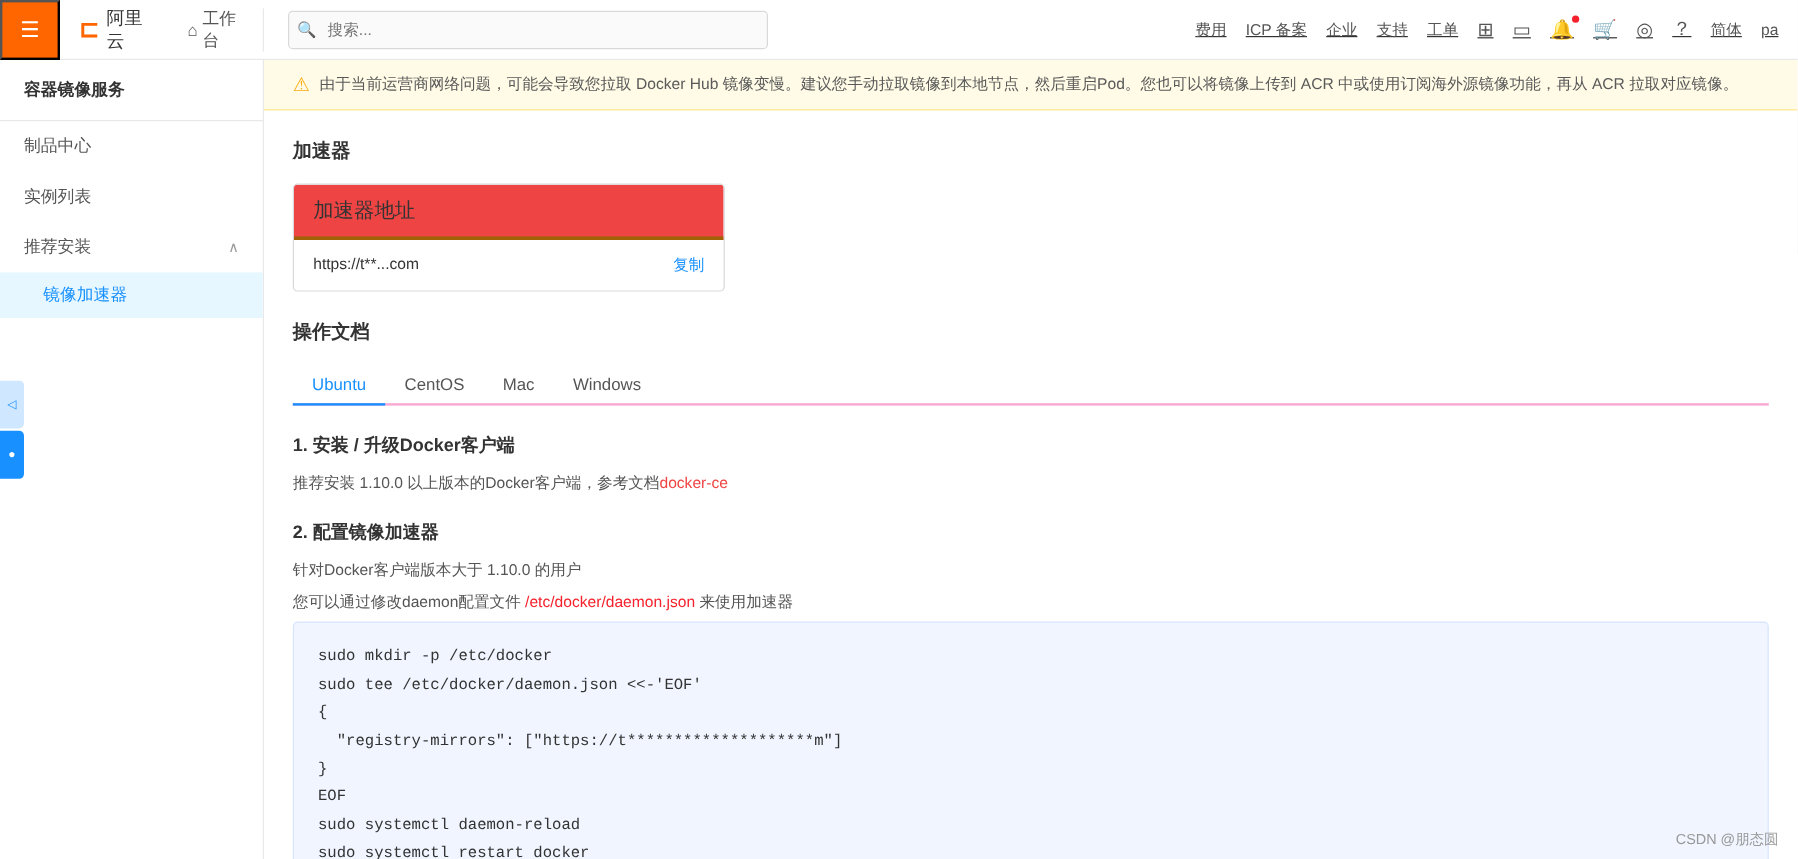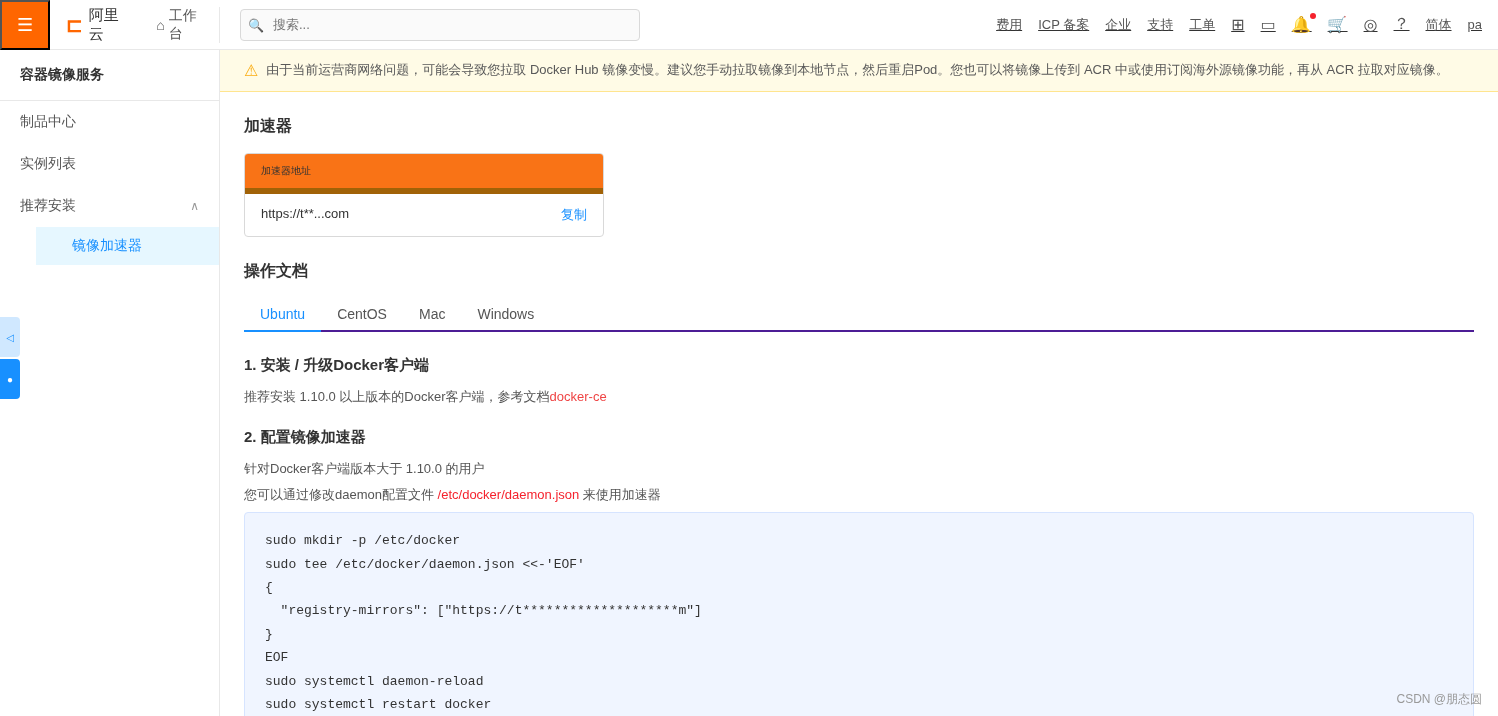--- a/index.html
+++ b/index.html
@@ -73,21 +73,21 @@
     .sidebar-item {
       display: flex; align-items: center; padding: 12px 20px;
       font-size: 14px; color: #555; cursor: pointer;
     }
     .sidebar-group-header {
       display: flex; align-items: center; justify-content: space-between;
       padding: 12px 20px; font-size: 14px; color: #555; cursor: pointer;
     }
     .sidebar-sub-item {
       display: flex; align-items: center; padding: 10px 20px 10px 36px;
-      font-size: 14px; color: #555; cursor: pointer; margin-left: 36px;
+      font-size: 14px; color: #555; cursor: pointer;
     }
     .sidebar-sub-item.active { background: #e6f7ff; color: #1890ff; }
     .collapse-icon { font-size: 12px; color: #999; }
 
     
     .side-float {
       position: fixed; left: 0; top: 50%; transform: translateY(-50%);
       display: flex; flex-direction: column; gap: 2px; z-index: 50;
     }
     .side-float-btn {
@@ -115,35 +115,35 @@
     .section-title {
       font-size: 16px; font-weight: bold; color: #333; margin-bottom: 16px;
     }
 
     
     .accelerator-box {
       border: 1px solid #d9d9d9; border-radius: 4px;
       width: 360px; overflow: hidden; margin-bottom: 24px;
     }
     .accelerator-box-header {
-      background: #f97316; padding: 10px 16px;
-      font-size: 10px; font-weight: 500; color: #333;
-      border-bottom: 6px solid #a16207;
+      background: #ef4444; padding: 10px 16px;
+      font-size: 17px; font-weight: 500; color: #333;
+      border-bottom: 3px solid #a16207;
     }
     .accelerator-box-content {
       padding: 12px 16px; display: flex; gap: 12px;
     }
     .accelerator-url { font-size: 13px; color: #333; flex: 1; }
     .copy-btn {
       color: #1890ff; font-size: 13px; cursor: pointer;
       background: none; border: none; padding: 0;
     }
 
     
-    .tabs { display: flex; gap: 0; border-bottom: 2px solid #4c1d95; margin-bottom: 24px; }
+    .tabs { display: flex; gap: 0; border-bottom: 2px solid #f9a8d4; margin-bottom: 24px; }
     .tab-item {
       padding: 8px 16px; font-size: 14px; color: #555; cursor: pointer;
       border-bottom: 2px solid transparent; margin-bottom: -2px;
     }
     .tab-item.active { color: #1890ff; border-bottom-color: #1890ff; font-weight: 500; }
 
     
     .step-title { font-size: 15px; font-weight: bold; color: #333; margin-bottom: 12px; }
     .step-desc { font-size: 13px; color: #555; margin-bottom: 8px; line-height: 1.6; }
     .step-link { color: #ef4444; text-decoration: none; }

